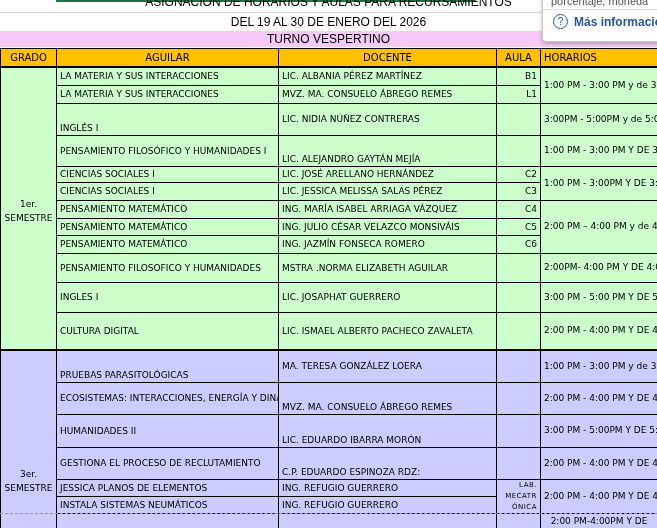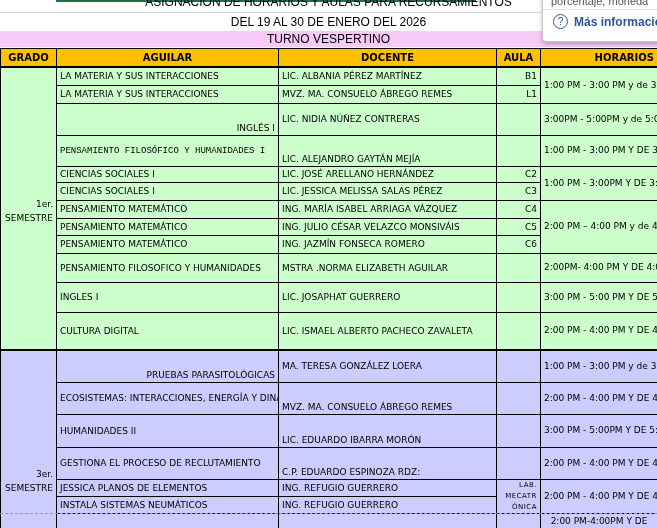--- a/index.html
+++ b/index.html
@@ -27,29 +27,28 @@
     table-layout: fixed; width: 657px;
     font-family: "DejaVu Sans", sans-serif;
   }
   table.grid td, table.grid th {
     border: 1px solid #000; padding: 0 3px; overflow: hidden; white-space: nowrap;
     font-size: 9px; color: #000; font-weight: normal;
   }
   table.grid th {
     background: #ffc000; height: 17px; text-align: center; border-bottom: 2px solid #000;
     font-size: 10px;
-    font-weight: bold;
-  }
-  table.grid th.hor { text-align: right; margin-top: 44px; }
+  }
+  table.grid th.hor { text-align: left; margin-top: 44px; }
   .g td { background: #ccffcc; }
   .p td { background: #ccccff; }
-  td.grado { text-align: right; vertical-align: middle; font-size: 9px; line-height: 14px; border-right: 2px solid #000; }
+  td.grado { text-align: center; vertical-align: middle; font-size: 9px; line-height: 14px; border-right: 2px solid #000; }
   td.mat { vertical-align: middle; }
-  td.mat.bot { vertical-align: bottom; padding-bottom: 2px; text-align: right; }
-  td.small { font-size: 7px; font-family: Liberation Mono, monospace; }
+  td.mat.bot { vertical-align: bottom; padding-bottom: 2px; }
+  td.small { font-size: 7px; }
   td.tiny { font-size: 6px; font-weight: bold; }
   td.doc { vertical-align: middle; }
   td.doc.bot { vertical-align: bottom; padding-bottom: 2px; }
   td.aula {
     text-align: right; font-weight: bold; font-size: 11px;
     border-left: 2px solid #000; border-right: 2px solid #000; vertical-align: middle;
   }
   td.aula.bot { vertical-align: bottom; padding-bottom: 1px; padding-left: 48px; }
   td.aula.lab { font-size: 7px; line-height: 11px; letter-spacing: 0.5px; }
   td.hor {

